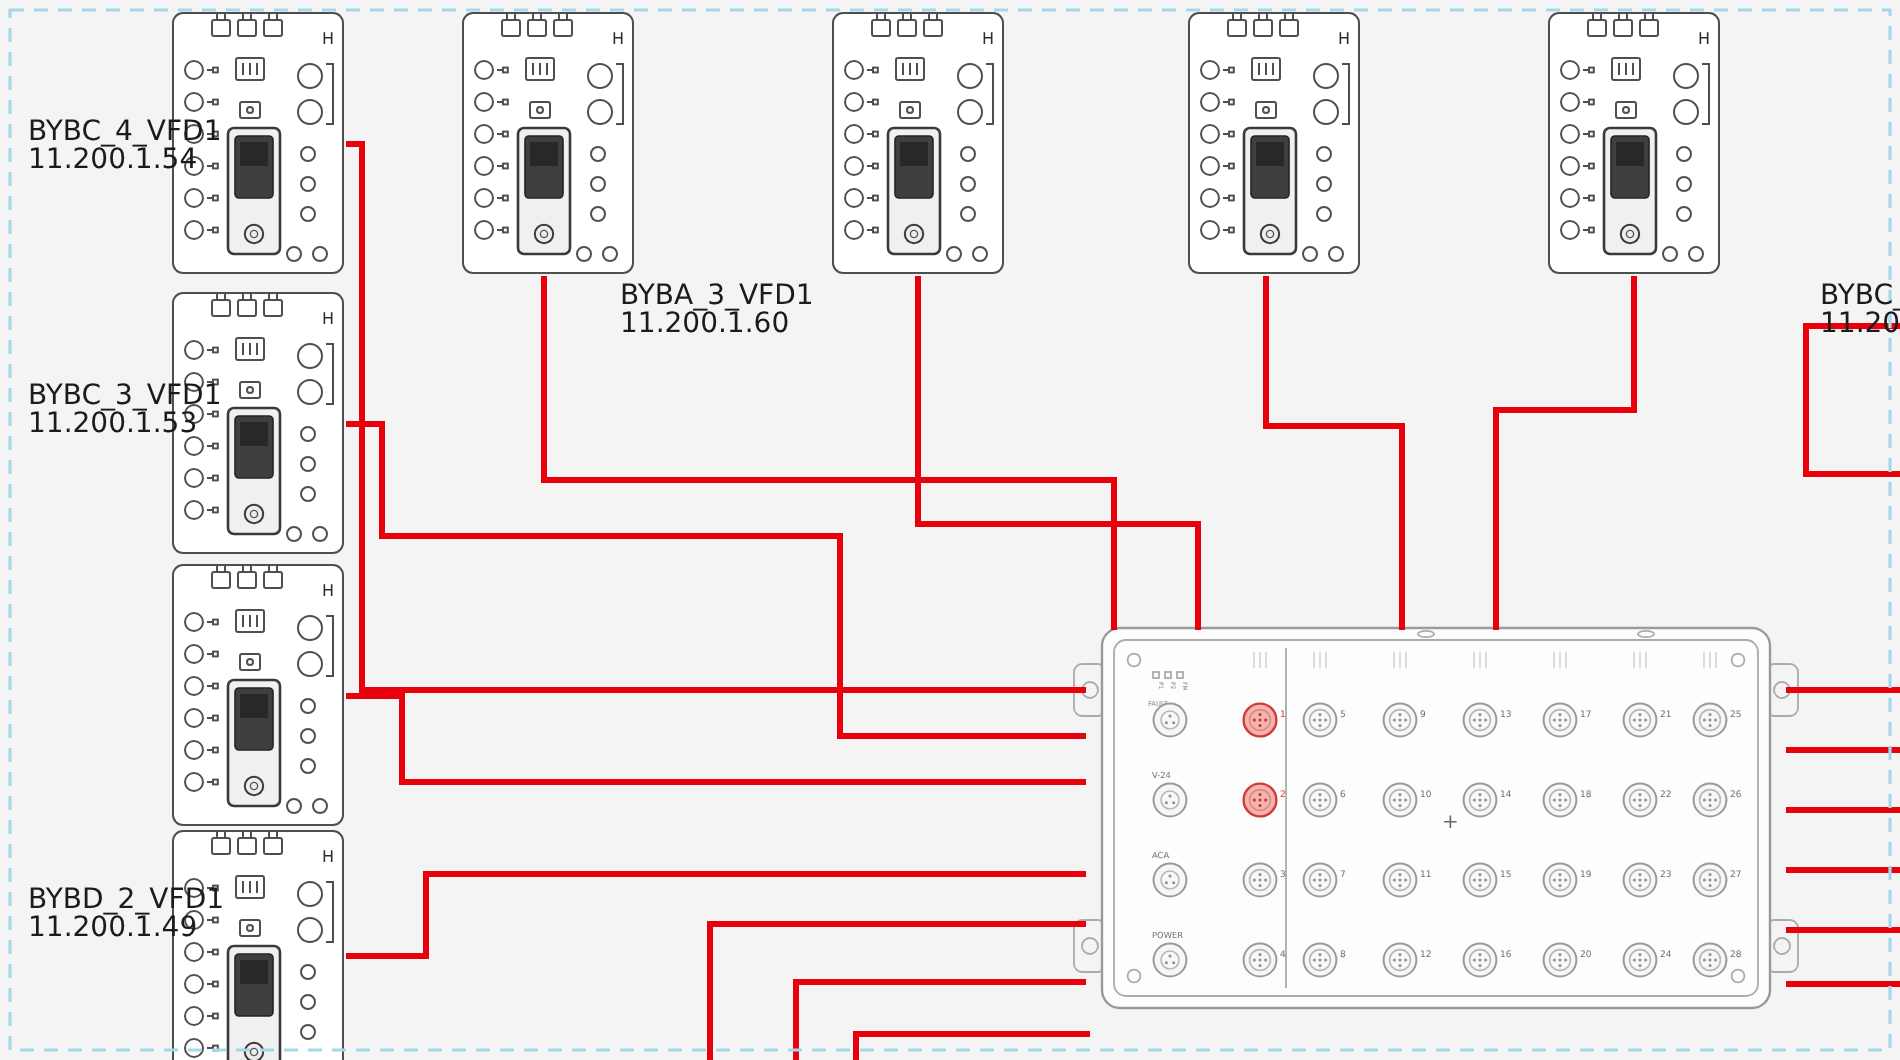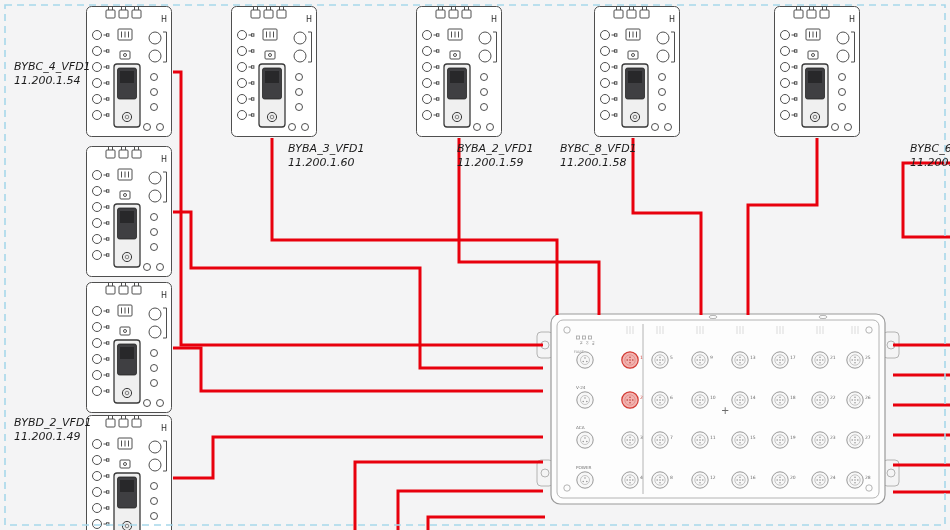--- a/index.html
+++ b/index.html
@@ -1,21 +1,21 @@
 <!DOCTYPE html>
 <html><head>
 <meta charset="utf-8">
 <style>
   * { margin:0; padding:0; box-sizing:border-box; }
   html,body { width:950px; height:530px; }
   body { font-family:"DejaVu Sans", sans-serif; background:#f4f4f5; }
   #app { position:relative; width:950px; height:530px; overflow:hidden; background:#f4f4f5; }
   svg.diagram { position:absolute; left:0; top:0; }
 
-  .dev-label { position:absolute; font-size:11px; color:#1b1b1b; line-height:13.5px; white-space:nowrap;font-style:italic; }
+  .dev-label { position:absolute; font-size:14px; color:#1b1b1b; line-height:13.5px; white-space:nowrap; }
 
   .cable { fill:none; stroke:#e8000d; stroke-width:3; stroke-linejoin:miter; }
 
   .vfd-stroke { stroke:#4f4f4f; fill:none; stroke-width:1; }
   .h-label { font-size:8px; fill:#2e2e2e; font-family:"DejaVu Sans", sans-serif; }
 
   .sw-body { fill:#fdfdfd; stroke:#9a9a9a; stroke-width:1.2; }
   .sw-line { fill:none; stroke:#ababab; stroke-width:0.9; }
   .sw-tiny { font-size:3px; fill:#8a8a8a; }
   .sw-fault { font-size:3.4px; fill:#8a8a8a; }
@@ -536,34 +536,30 @@
         <polyline points="428,530 428,517 545,517" class="cable"></polyline>
       </g>
 
     <rect class="sel-border" x="5" y="5" width="940" height="520"></rect>
   </svg>
 
   <div class="dev-label" style="left:14px;top:60px">
     <div>BYBC_4_VFD1</div>
     <div>11.200.1.54</div>
   </div>
-  <div class="dev-label" style="left:14px;top:416px">
+  <div class="dev-label" style="left:14px;top:192px">
+    <div>BYBC_3_VFD1</div>
+    <div>11.200.1.53</div>
+  </div>
+  <div class="dev-label" style="left:14px;top:444px">
     <div>BYBD_2_VFD1</div>
     <div>11.200.1.49</div>
   </div>
-  <div class="dev-label" style="left:288px;top:142px">
+  <div class="dev-label" style="left:310px;top:142px">
     <div>BYBA_3_VFD1</div>
     <div>11.200.1.60</div>
-  </div>
-  <div class="dev-label" style="left:457px;top:142px">
-    <div>BYBA_2_VFD1</div>
-    <div>11.200.1.59</div>
-  </div>
-  <div class="dev-label" style="left:560px;top:142px">
-    <div>BYBC_8_VFD1</div>
-    <div>11.200.1.58</div>
   </div>
   <div class="dev-label" style="left:910px;top:142px">
     <div>BYBC_6_</div>
     <div>11.200.1.</div>
   </div>
 
 </div>
 
 </body></html>

